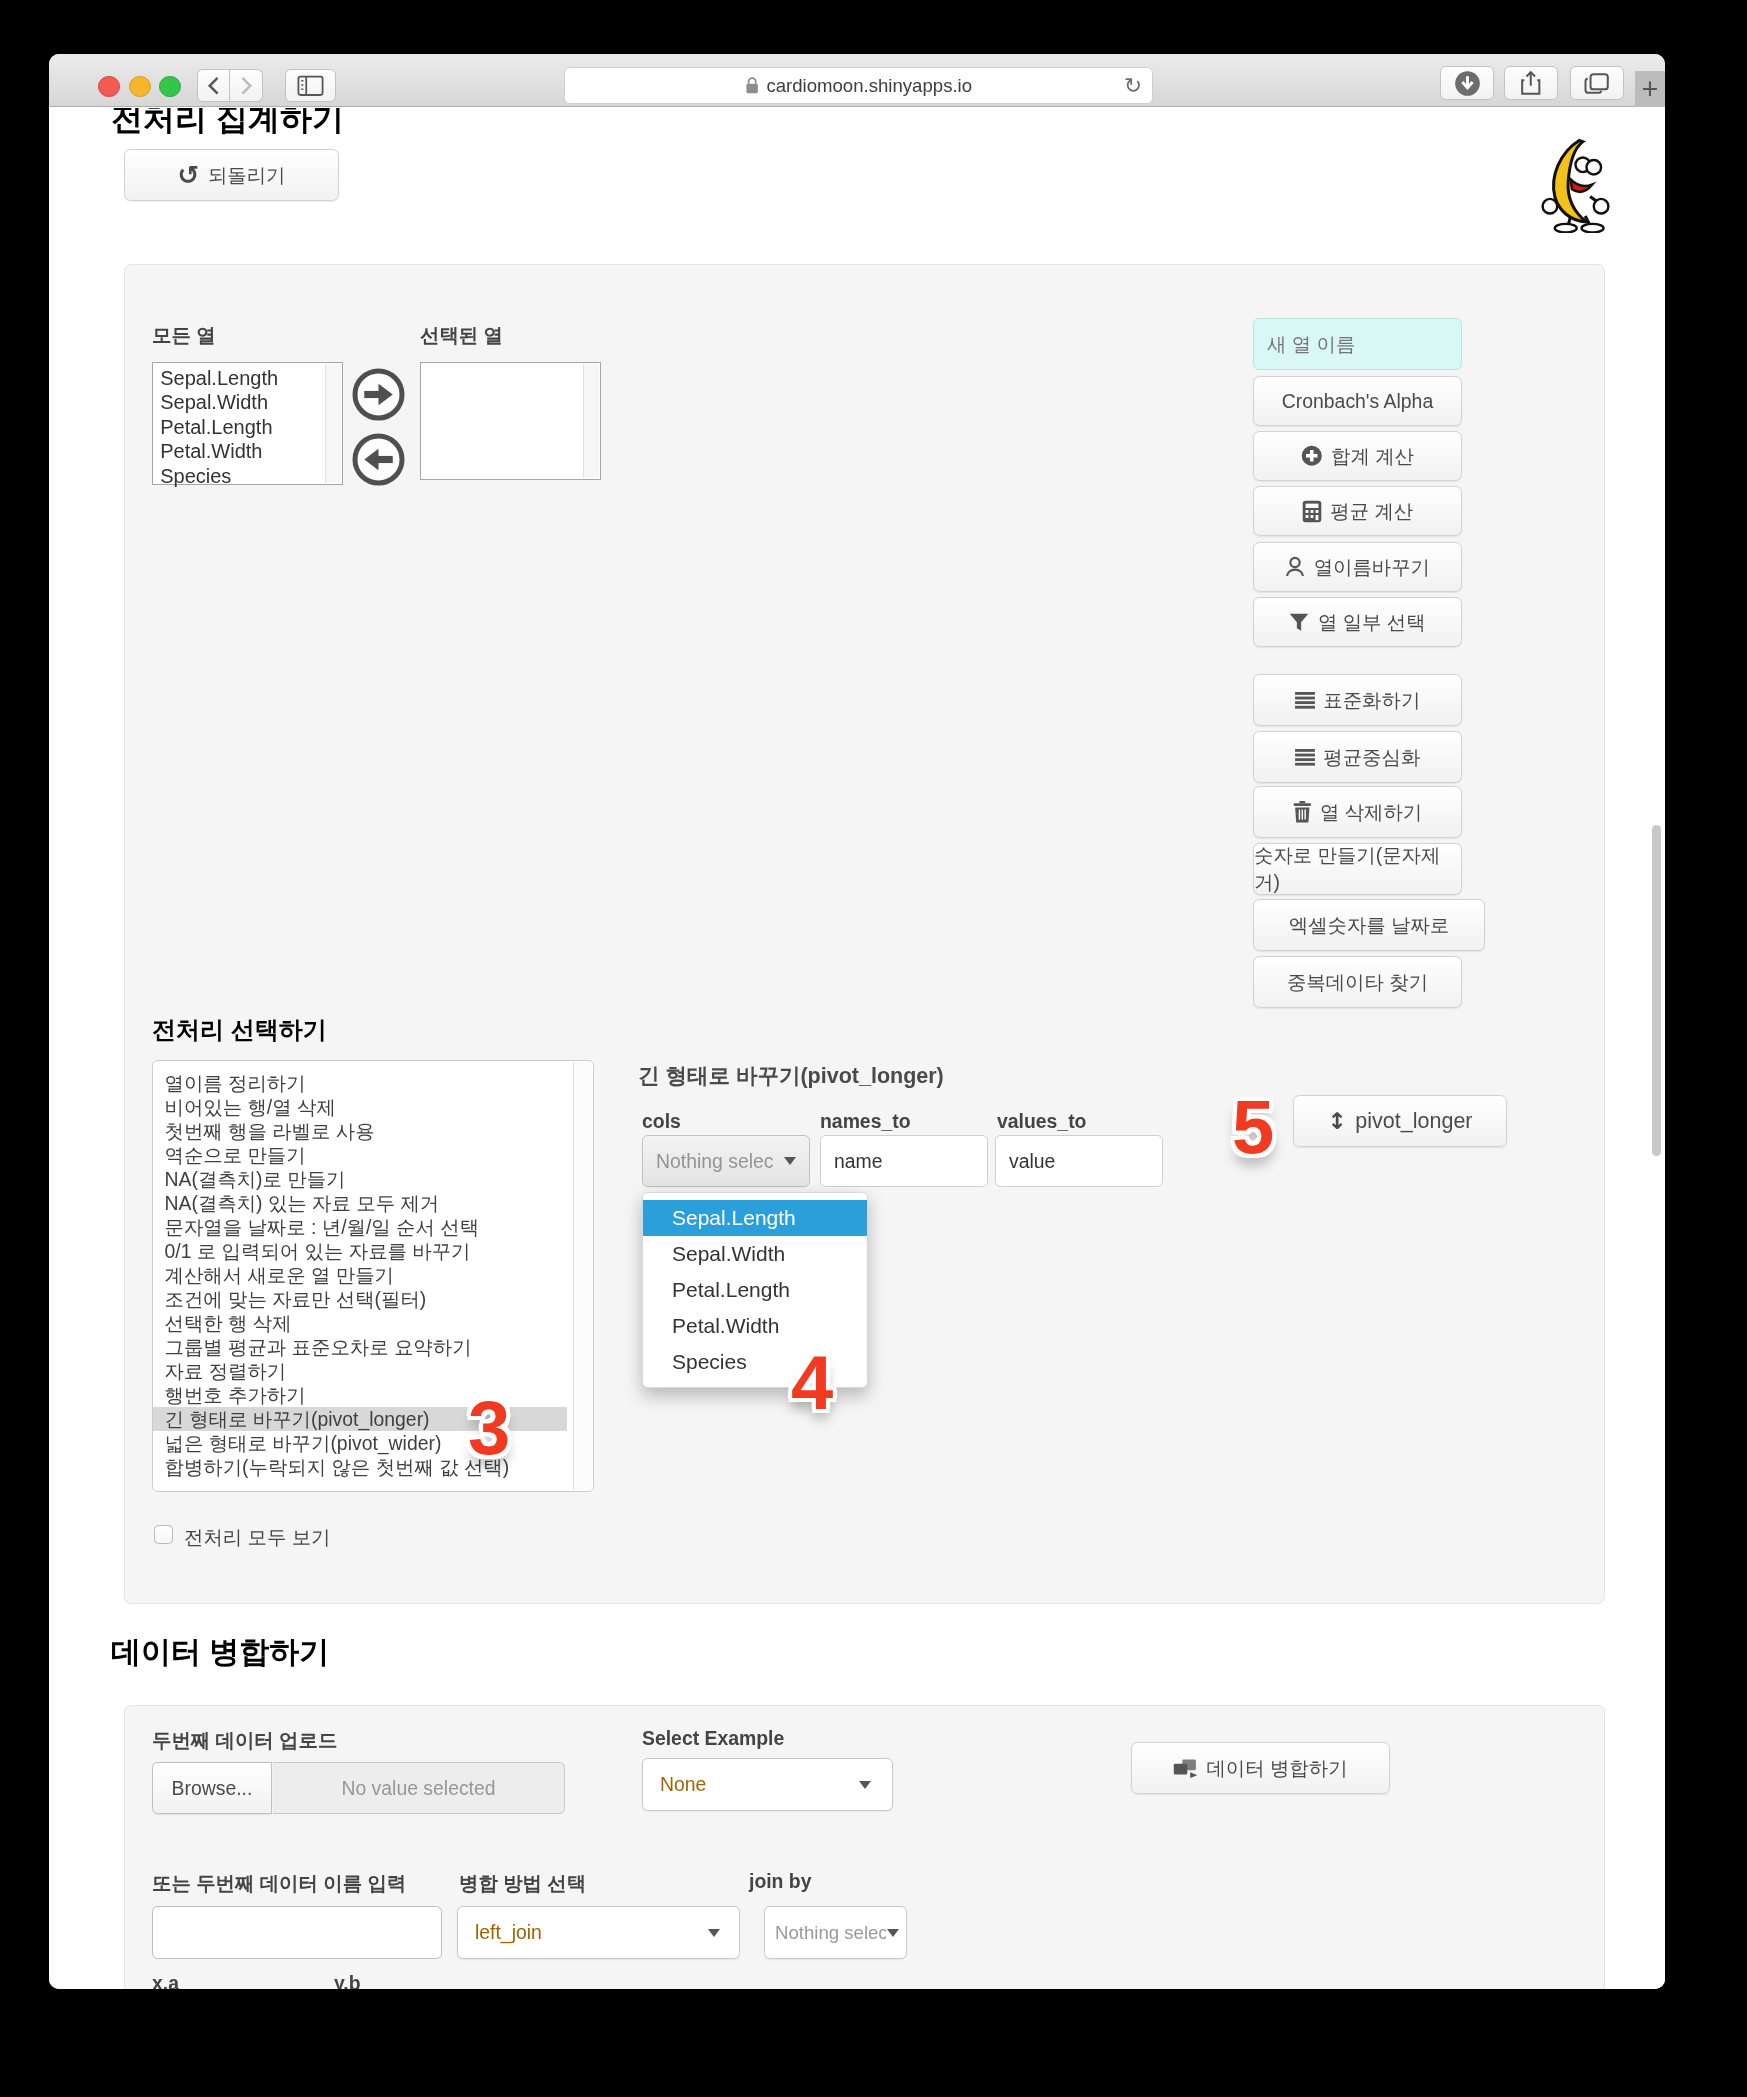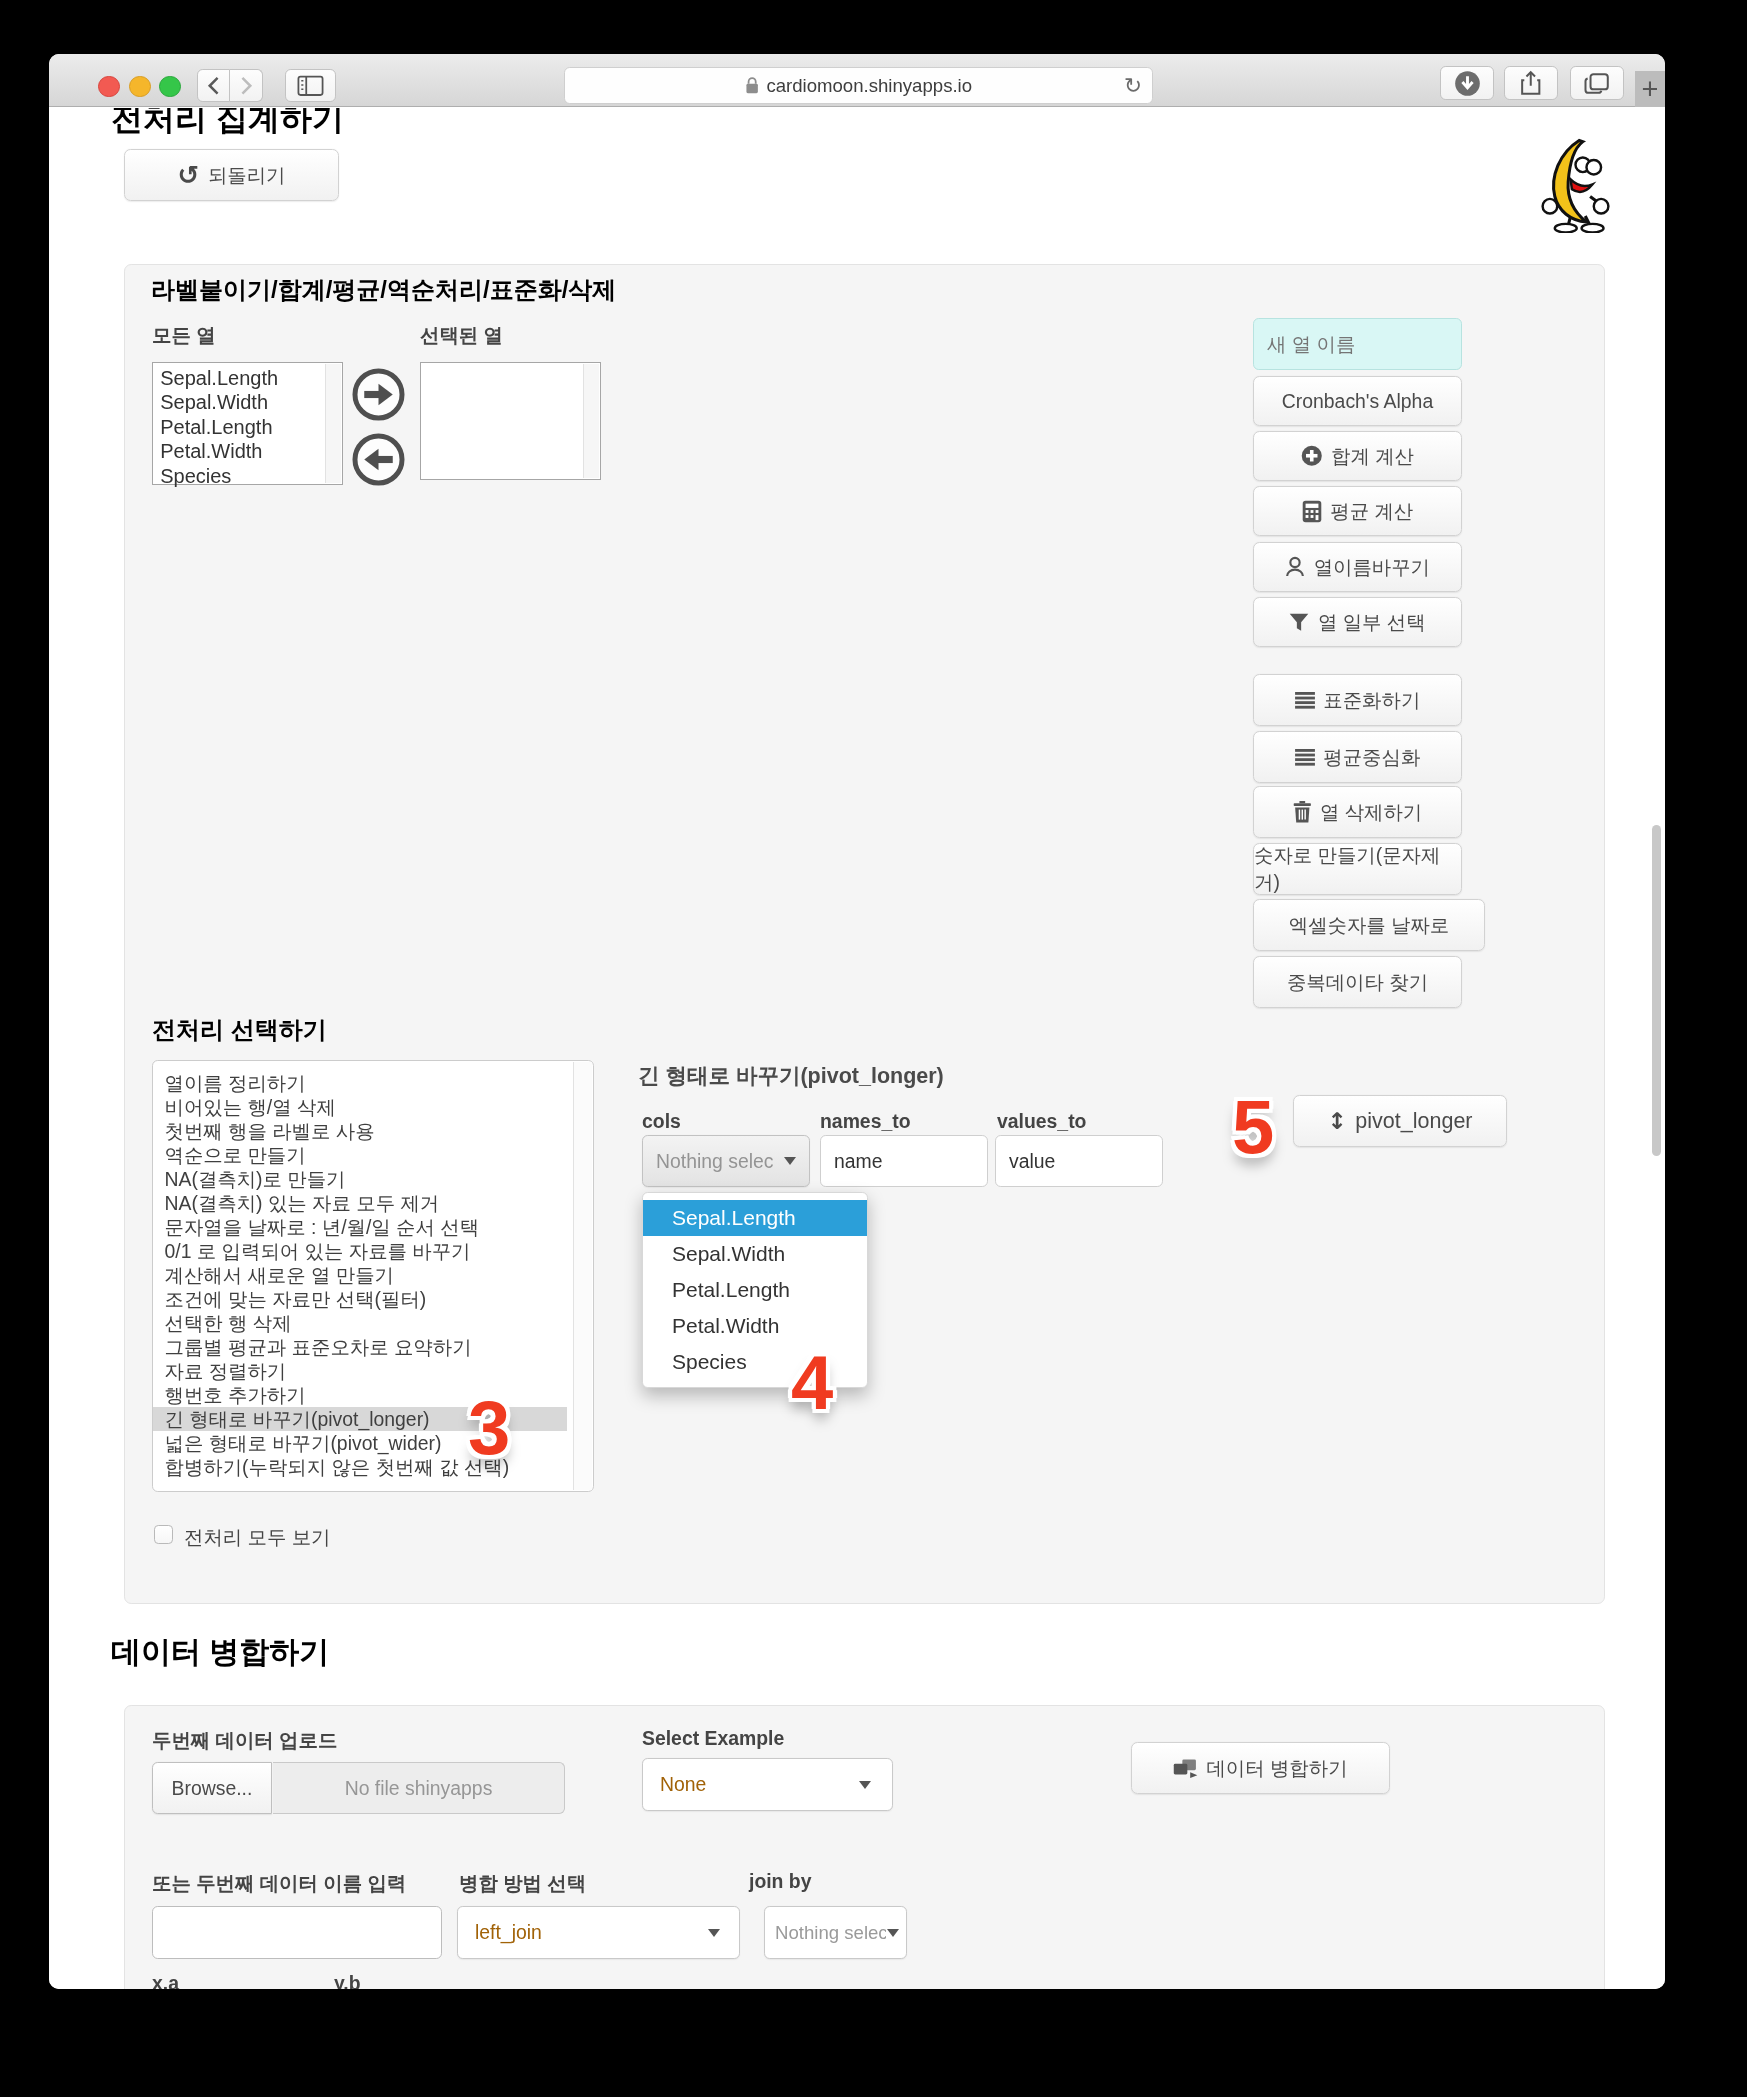--- a/index.html
+++ b/index.html
@@ -142,21 +142,20 @@
       <ellipse cx="22" cy="74" rx="9" ry="3.5" fill="#fff" stroke="#111" stroke-width="2"></ellipse>
       <ellipse cx="44" cy="74" rx="9" ry="3.5" fill="#fff" stroke="#111" stroke-width="2"></ellipse>
       <path d="M33 2 C17 12 9 32 13 48 C16 60 26 68 39 69 C29 61 23 50 24 36 C25 22 28 9 36 3 Z" fill="#f2c21a" stroke="#111" stroke-width="2.5"></path>
       <circle cx="36" cy="22" r="6" fill="#fff" stroke="#111" stroke-width="2"></circle>
       <circle cx="45" cy="24" r="6" fill="#fff" stroke="#111" stroke-width="2"></circle>
       <path d="M26 34 Q34 42 44 38 Q36 48 27 42 Z" fill="#e01010" stroke="#111" stroke-width="2"></path>
     </svg>
 
     <div class="panel" style="left:75px;top:156px;width:1481px;height:1340px;"></div>
 
-    <div class="blue-h" style="position:absolute;left:102px;top:166px;font-size:24px;">라벨붙이기/합계/평균/역순처리/표준화/삭제</div>
 
     <div class="lbl" style="left:103px;top:214px;">모든 열</div>
     <div class="lbl" style="left:371px;top:214px;">선택된 열</div>
 
     <div class="listbox licol" style="left:103px;top:254px;width:191px;height:123px;padding:2.9px 0 0 7.2px;">
       <span style="display:block">Sepal.Length</span>
       <span style="display:block">Sepal.Width</span>
       <span style="display:block">Petal.Length</span>
       <span style="display:block">Petal.Width</span>
       <span style="display:block">Species</span>
@@ -316,21 +315,21 @@
 
     <div class="blue-h" style="position:absolute;left:62px;top:1524px;font-size:30px;">데이터 병합하기</div>
 
     <div class="panel" style="left:75px;top:1597px;width:1481px;height:430px;"></div>
 
     <div class="lbl" style="left:103px;top:1619px;">두번째 데이터 업로드</div>
 
     <div class="btn" style="left:103px;top:1654px;width:120px;height:52px;border-radius:5.7px 0 0 5.7px;border:0.7px solid #bfbfbf;">
       <span>Browse...</span>
     </div>
-    <div style="position:absolute;left:224px;top:1654px;width:292px;height:52px;background:#ededed;border:0.7px solid #c9c9c9;border-left:none;border-radius:0 5.7px 5.7px 0;display:flex;align-items:center;justify-content:center;font-size:19.4px;color:#969696;">No file shinyapps</div>
+    <div style="position:absolute;left:224px;top:1654px;width:292px;height:52px;background:#ededed;border:0.7px solid #c9c9c9;border-left:none;border-radius:0 5.7px 5.7px 0;display:flex;align-items:center;justify-content:center;font-size:19.4px;color:#969696;">No value selected</div>
 
     <div class="lbl" style="left:593px;top:1619px;">Select Example</div>
     <div class="select" style="left:593px;top:1650px;width:251px;height:53px;padding-left:17px;">
       <span>None</span>
       <span class="caret" style="right:21.5px;"></span>
     </div>
 
     <div class="btn" style="left:1082px;top:1634px;width:259px;height:52px;">
       <svg width="24.4" height="20" viewBox="0 0 34 28">
         <rect x="1" y="8" width="19" height="15" rx="2" fill="#555"></rect>

